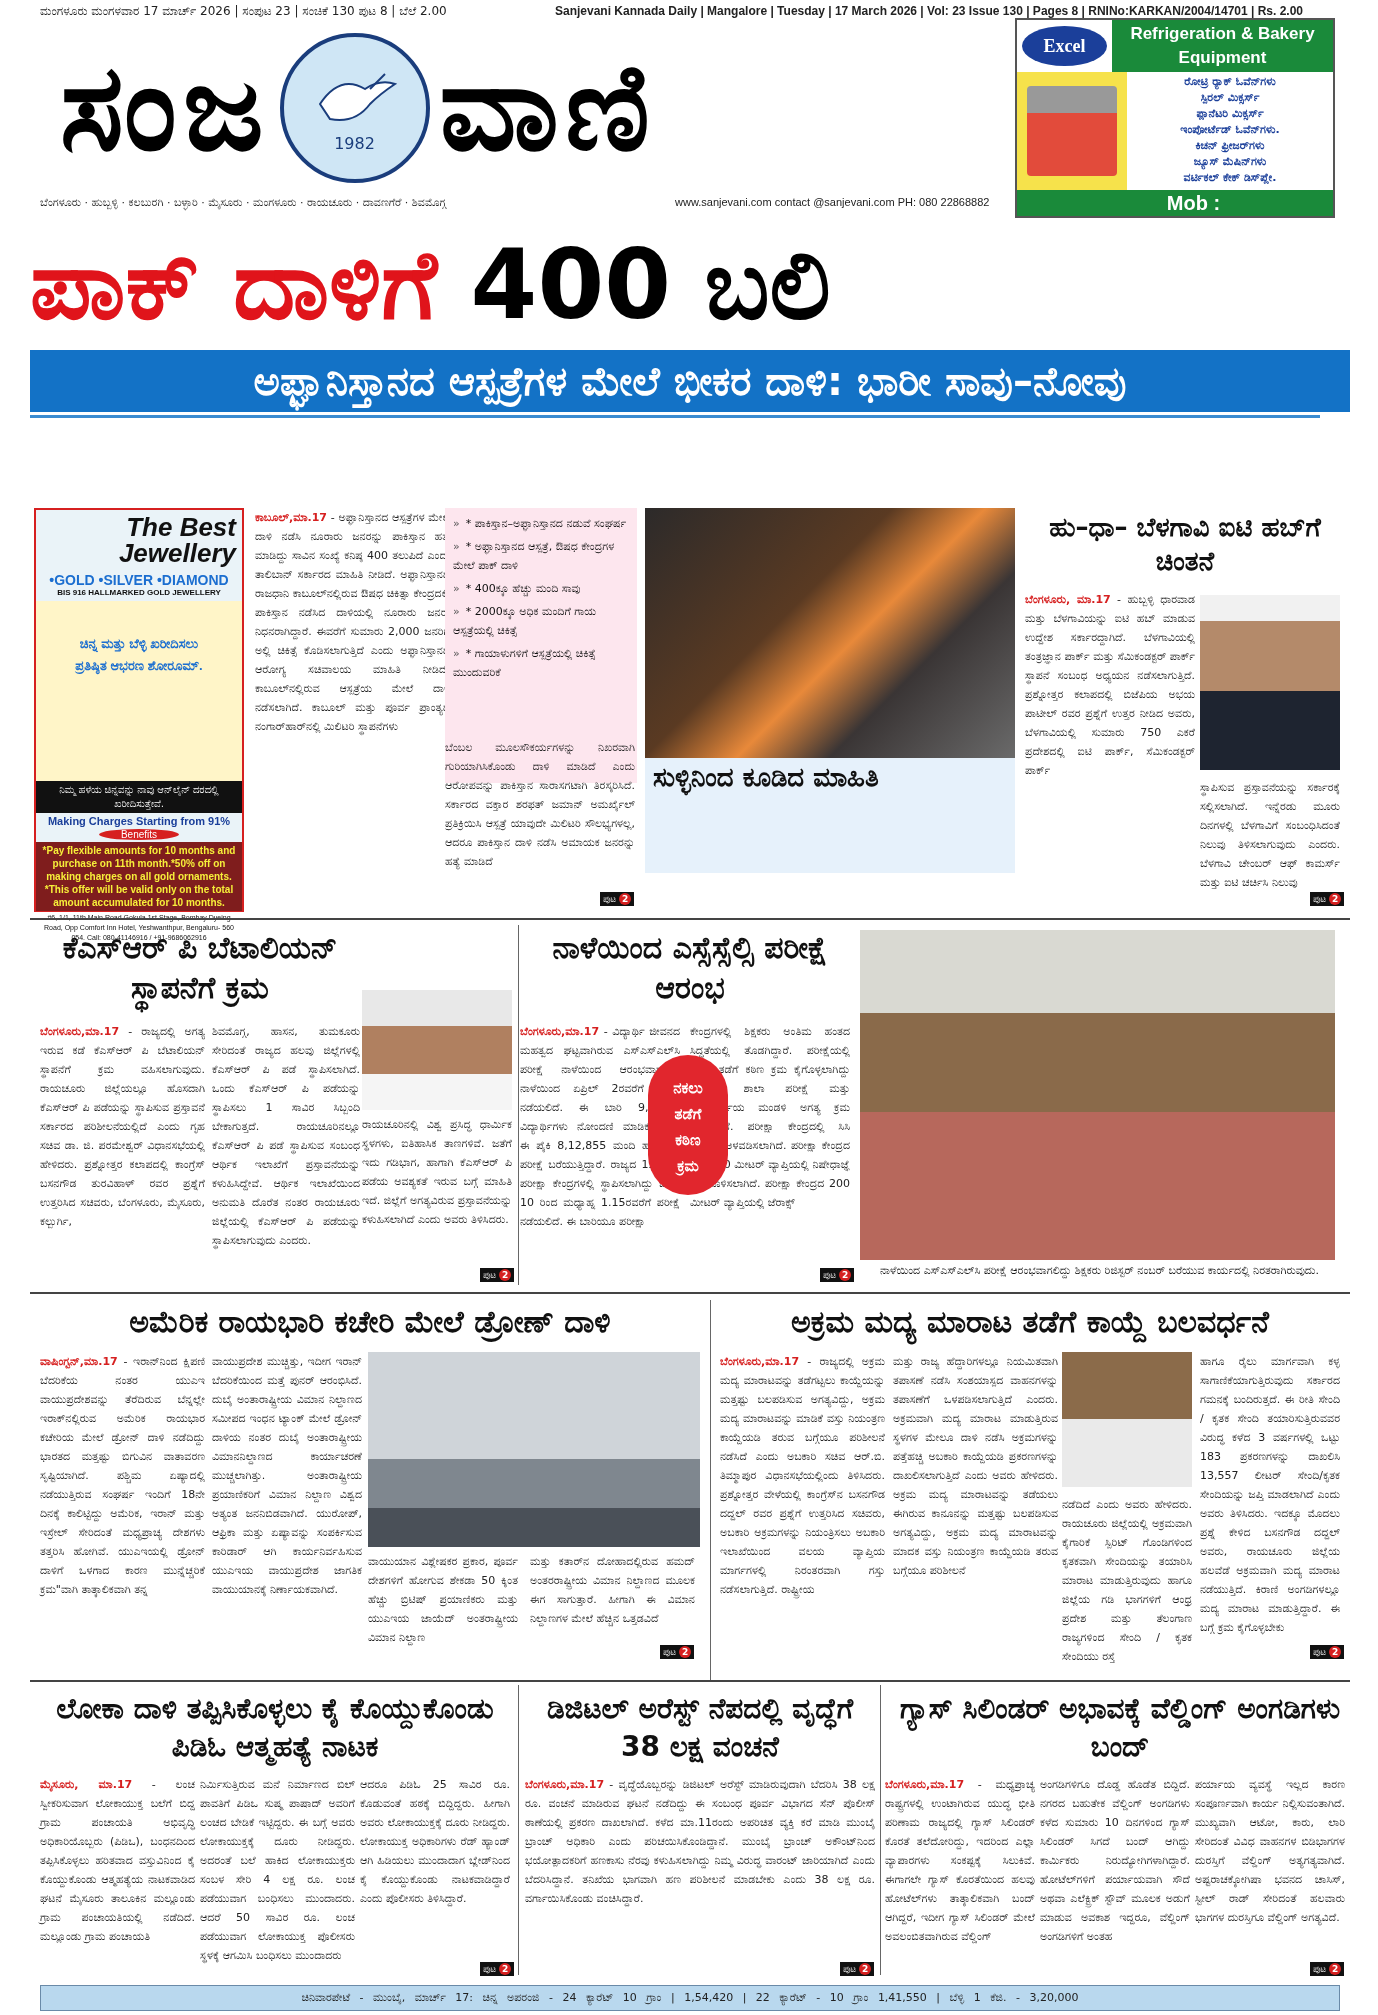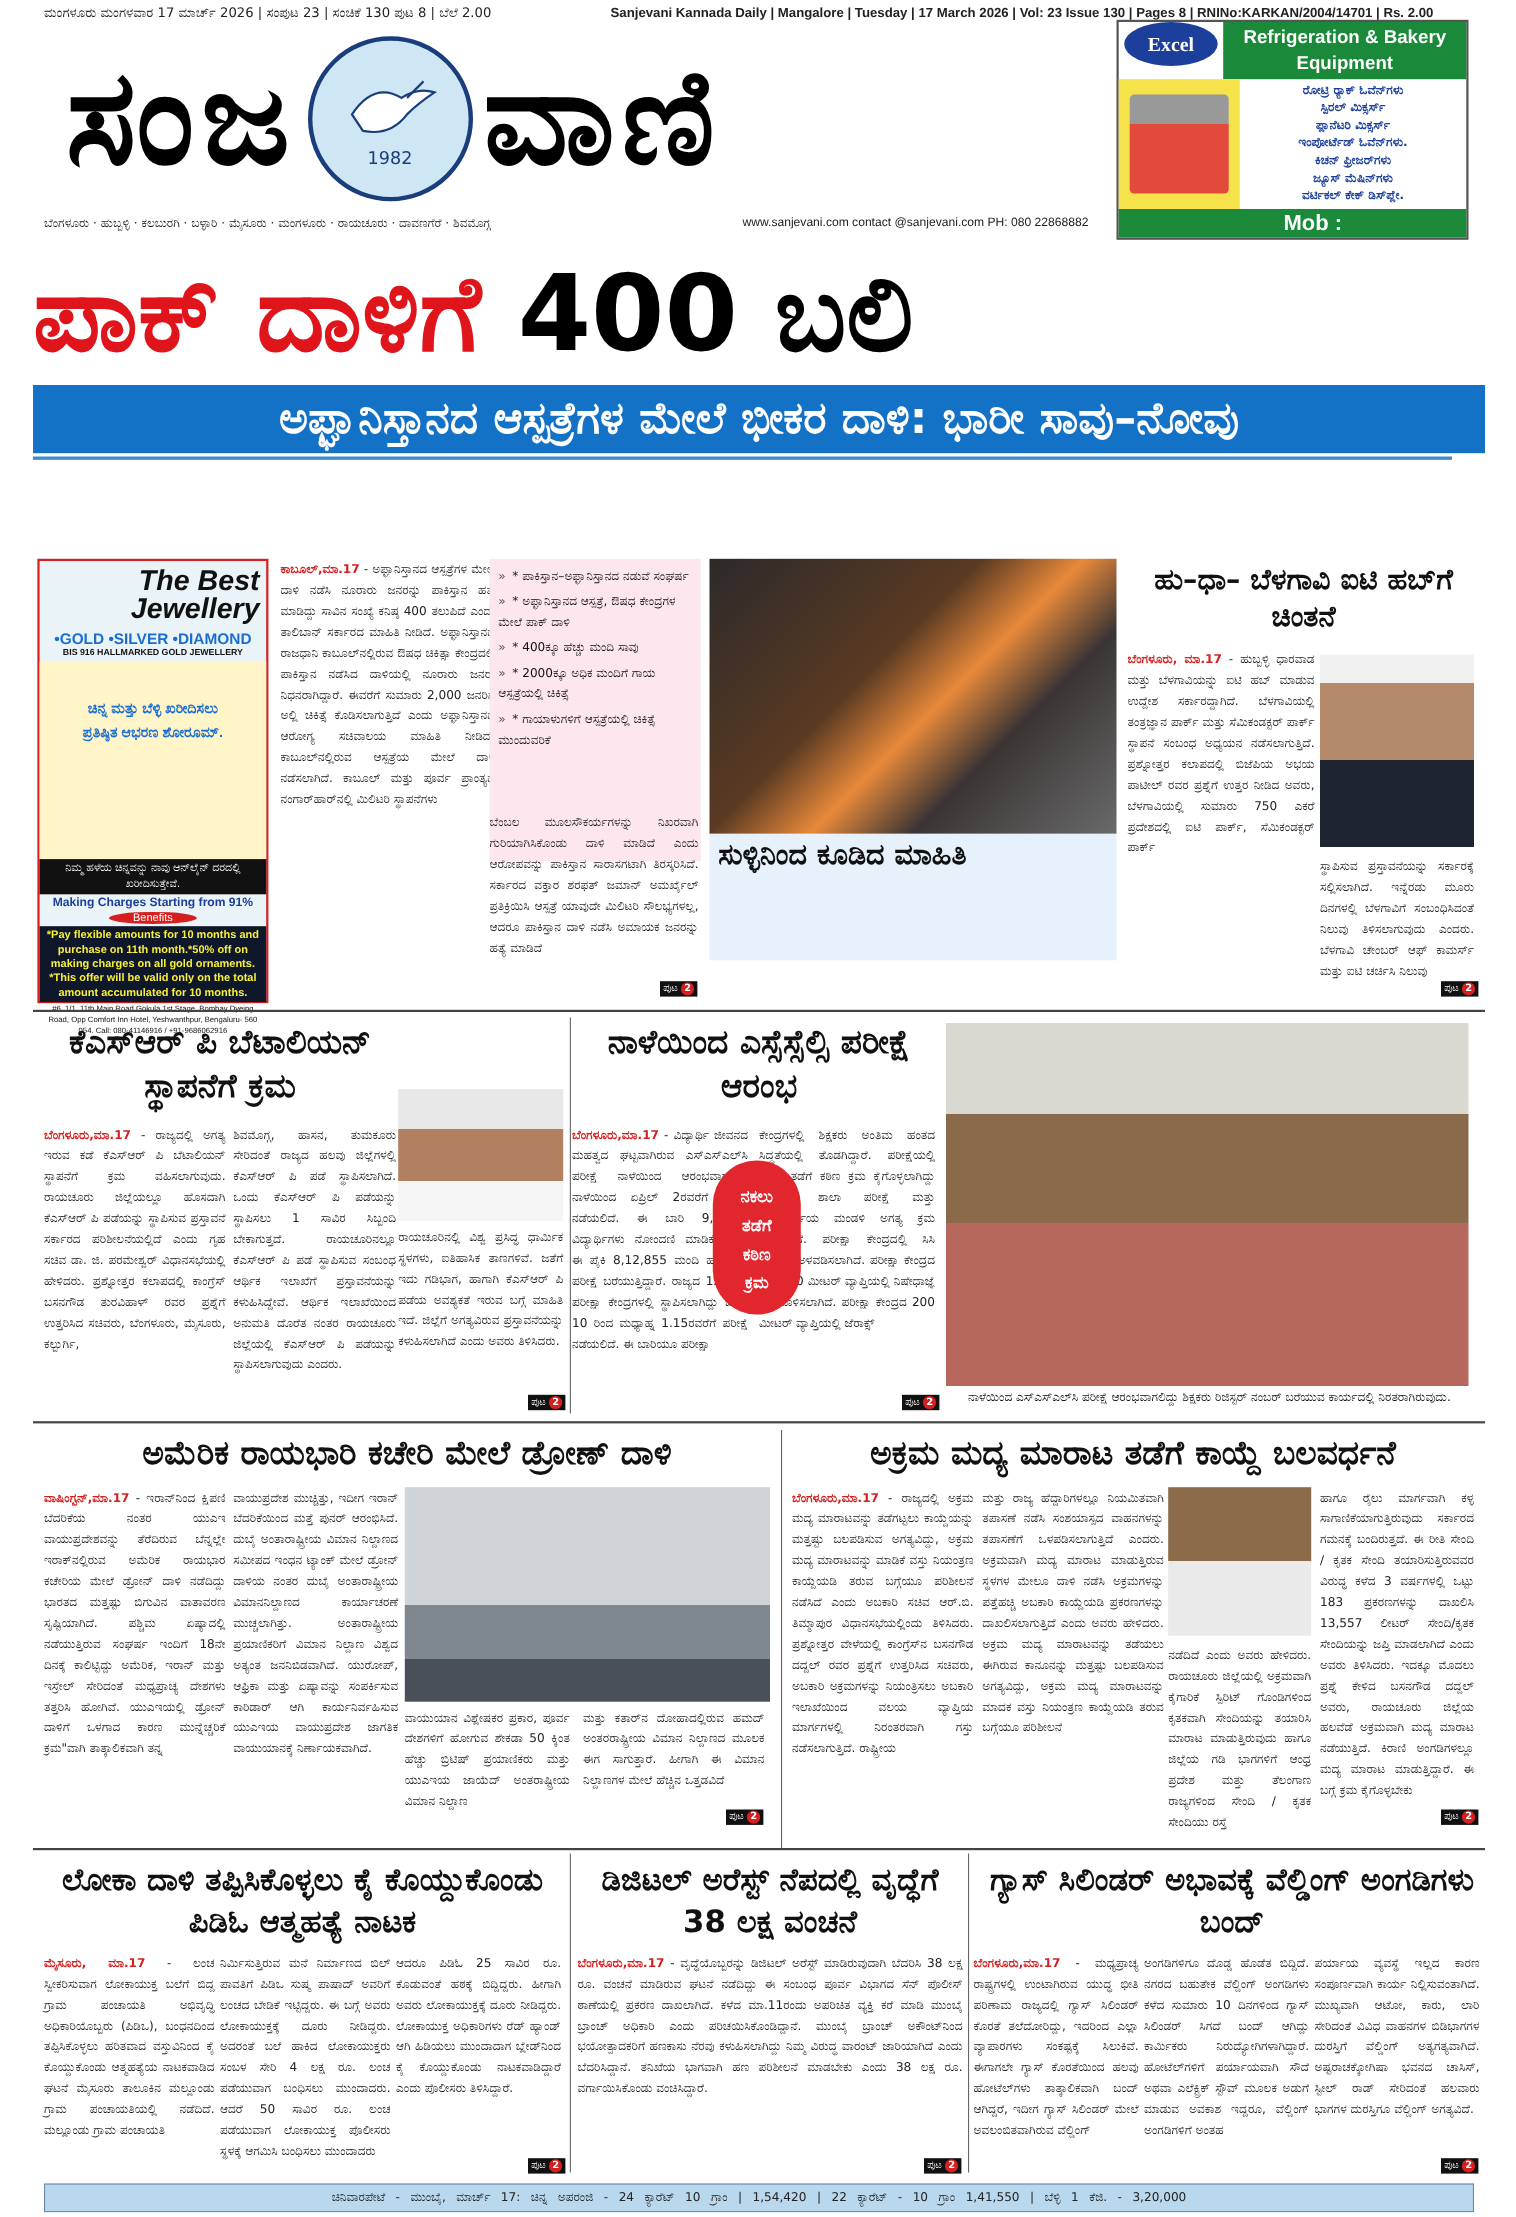--- a/index.html
+++ b/index.html
@@ -8,21 +8,21 @@
   .top-meta{top:4px;left:40px;font-size:12px;color:#222;}
   .top-meta-right{top:4px;left:555px;font-size:12px;font-weight:bold;color:#222;font-family:"Liberation Sans",sans-serif;}
   .masthead{top:28px;left:60px;width:930px;height:160px;display:flex;align-items:center;}
   .mast-text{font-size:120px;font-weight:900;letter-spacing:6px;color:#000;font-family:"DejaVu Sans",sans-serif;}
   .dove{width:150px;height:150px;border-radius:50%;border:4px solid #1a3d7c;background:#cfe6f5;display:flex;flex-direction:column;align-items:center;justify-content:center;margin:0 10px;}
   .dove span{font-size:16px;color:#1a3d7c;}
   .cities{top:196px;left:40px;font-size:11px;color:#222;}
   .contact{top:196px;left:675px;font-size:11px;color:#222;font-family:"Liberation Sans",sans-serif;}
   .excel-ad{top:18px;left:1015px;width:320px;height:200px;border:2px solid #555;background:#fff;}
   .excel-top{display:flex;height:52px;}
-  .excel-logo{width:95px;display:flex;justify-content:center;}
+  .excel-logo{width:95px;display:flex;align-items:center;justify-content:center;}
   .excel-logo div{background:#1b3f9a;color:#fff;border-radius:50%;width:85px;height:40px;display:flex;align-items:center;justify-content:center;font-weight:bold;font-size:18px;font-family:"Liberation Serif",serif;}
   .excel-title{flex:1;background:#1a8a3a;color:#fff;font-family:"Liberation Sans",sans-serif;font-weight:bold;font-size:17px;line-height:24px;text-align:center;padding-top:2px;}
   .excel-mid{display:flex;height:118px;}
   .excel-img{width:110px;background:#f6e24b;display:flex;align-items:center;justify-content:center;}
   .excel-img div{width:90px;height:90px;background:linear-gradient(180deg,#999 0 30%,#e24b3b 30% 100%);border-radius:4px;}
   .excel-list{flex:1;font-size:11px;line-height:16px;color:#1b3f9a;font-weight:bold;text-align:center;padding-top:2px;}
   .excel-mob{background:#1a8a3a;color:#fff;font-family:"Liberation Sans",sans-serif;font-weight:bold;font-size:20px;text-align:center;height:26px;line-height:26px;padding-left:37px;}
   .headline{top:225px;left:30px;width:1320px;height:120px;font-size:96px;font-weight:900;line-height:120px;white-space:nowrap;}
   .headline .red{color:#e0141b;}
   .headline .black{color:#000;}
@@ -30,21 +30,21 @@
   .blue-rule{top:415px;left:30px;width:1290px;height:3px;background:#3b8bd0;}
   .jewel-ad{top:508px;left:34px;width:210px;height:404px;border:2px solid #d62020;background:#eaf3f8;font-family:"Liberation Sans",sans-serif;}
   .jw-title{font-size:26px;font-weight:bold;font-style:italic;text-align:right;padding-right:6px;line-height:26px;margin-top:4px;}
   .jw-metals{color:#1b6ed0;font-weight:bold;font-size:14px;text-align:center;margin-top:6px;}
   .jw-bis{font-size:8px;font-weight:bold;text-align:center;}
   .jw-mid{background:#fff5c8;height:180px;margin-top:4px;padding-top:32px;}
   .jw-kn{color:#1b6ed0;font-weight:bold;font-size:13px;text-align:center;line-height:22px;}
   .jw-dark{background:#111;color:#fff;font-size:10px;text-align:center;line-height:14px;padding:2px 0;}
   .jw-making{color:#1b3f9a;font-weight:bold;font-size:11px;text-align:center;margin-top:2px;}
   .jw-benefits{margin:2px auto;width:80px;background:#d62020;color:#fff;border-radius:50%;font-size:10px;text-align:center;}
-  .jw-green{background:#0f172a;color:#f7ef3a;font-weight:bold;font-size:10px;text-align:center;line-height:13px;padding:2px;}
+  .jw-green{background:#7f1d1d;color:#f7ef3a;font-weight:bold;font-size:10px;text-align:center;line-height:13px;padding:2px;}
   .jw-addr{font-size:7px;text-align:center;padding:2px;line-height:10px;}
   .col-text{font-size:11px;line-height:19px;color:#222;text-align:justify;}
   .dateline{color:#d62020;font-weight:bold;}
   .story1-c1{top:508px;left:255px;width:195px;}
   .story1-c2{top:738px;left:445px;width:190px;}
   .bullets{top:508px;left:445px;width:192px;height:275px;background:#fde6ee;padding:6px 8px;}
   .bullets li{list-style:none;font-size:11px;line-height:19px;margin-bottom:4px;}
   .bullets li span.ch{color:#555;margin-right:6px;}
   .fire-photo{top:508px;left:645px;width:370px;height:250px;background:linear-gradient(135deg,#2c2a2a 0%,#5a3a22 40%,#e8893a 55%,#3a3535 70%,#6a6a6a 100%);}
   .sub-box{top:758px;left:645px;width:370px;height:115px;background:#e6f1fb;padding:4px 8px;}

